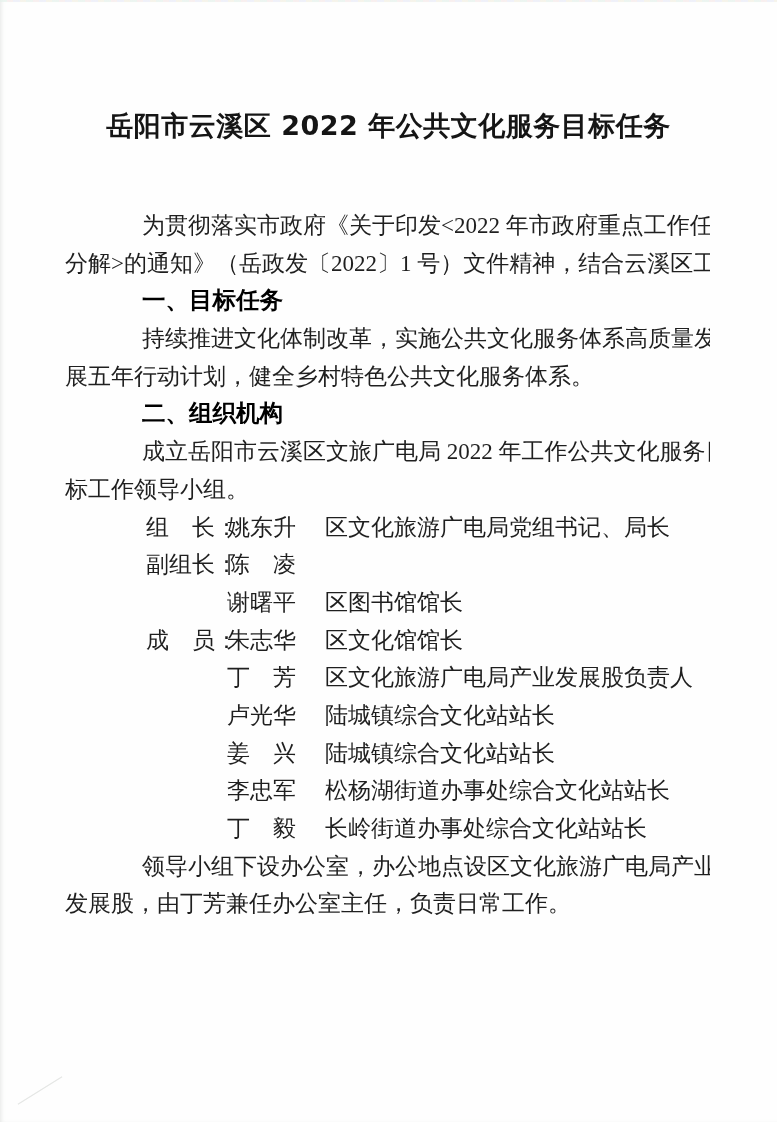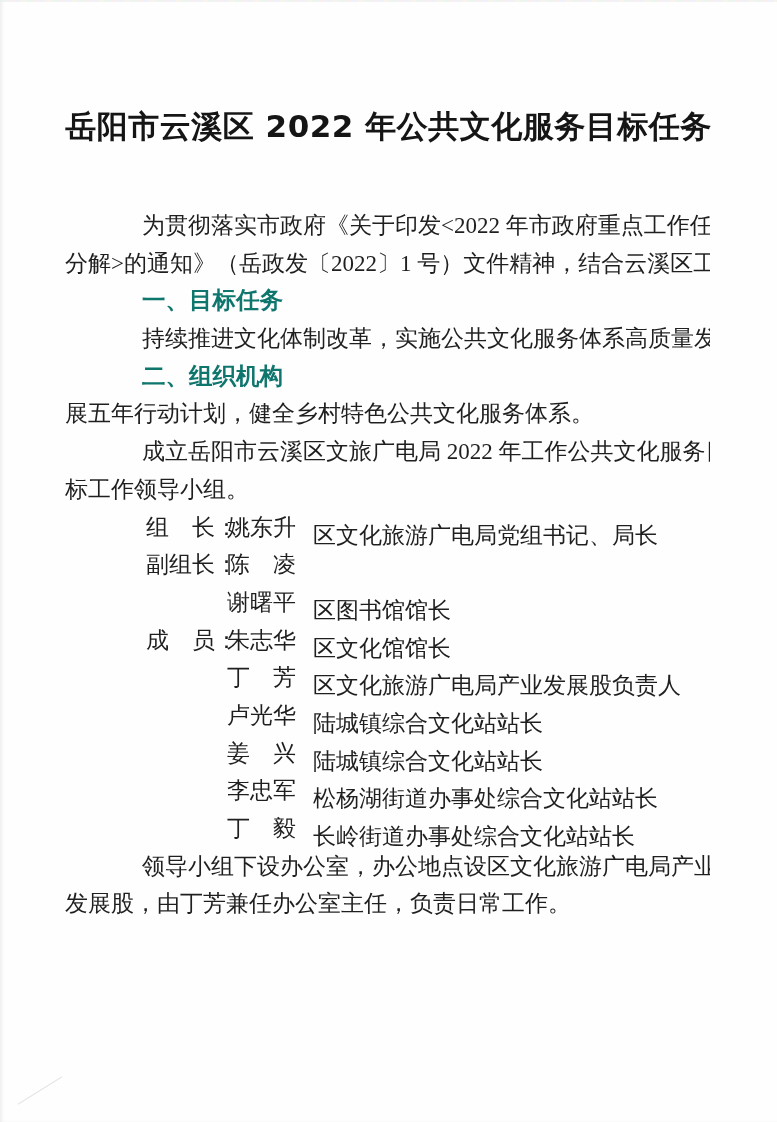--- a/index.html
+++ b/index.html
@@ -19,68 +19,68 @@
   }
   .scan-scratch{
     position:absolute;left:14px;top:1090px;width:52px;height:0;
     border-top:1.5px solid #dde0dd;transform:rotate(-32deg);opacity:.8;
   }
   .title{
     position:absolute;top:106px;left:0;width:777px;
     text-align:center;
     font-family:"DejaVu Sans","Liberation Sans",sans-serif;
     font-weight:bold;
-    font-size:31px;line-height:40px;
+    font-size:27px;line-height:40px;
     letter-spacing:.5px;
     color:#151515;
   }
   .body{
     position:absolute;top:207px;left:65px;width:645px;
     font-size:23px;line-height:37.7px;
   }
   .line{
     height:37.7px;overflow:hidden;
     text-align:justify;text-align-last:justify;
     white-space:nowrap;
   }
   .line.last{text-align-last:left;}
   .line.indent{padding-left:77px;}
   .line.heading{
     font-family:"DejaVu Sans","Liberation Sans",sans-serif;
     font-weight:bold;font-size:23.5px;
     text-align-last:left;padding-left:77px;
-    color:#0f766e;white-space:nowrap;
+    color:#000000;white-space:nowrap;
   }
   .line.row{position:relative;text-align-last:left;}
   .row span{position:absolute;top:0;white-space:pre;}
   .row .c-label{left:81px;}
   .row .c-name{left:162px;}
-  .row .c-role{left:248px;margin-top:8px;}
+  .row .c-role{left:260px;}
 </style>
 </head>
 <body>
 
 <div class="page">
   <div class="scan-edge-top"></div>
   <div class="scan-scratch"></div>
 
   <div class="title">
     <div>岳阳市云溪区 2022 年公共文化服务目标任务</div>
   </div>
 
   <div class="body">
 
     <div class="line indent">为贯彻落实市政府《关于印发&lt;2022 年市政府重点工作任务</div>
     <div class="line">分解&gt;的通知》（岳政发〔2022〕1 号）文件精神，结合云溪区工</div>
 
     <div class="line heading">一、目标任务</div>
     <div class="line indent">持续推进文化体制改革，实施公共文化服务体系高质量发</div>
+    <div class="line last">展五年行动计划，健全乡村特色公共文化服务体系。</div>
+
     <div class="line heading">二、组织机构</div>
-
-    <div class="line last">展五年行动计划，健全乡村特色公共文化服务体系。</div>
     <div class="line indent">成立岳阳市云溪区文旅广电局 2022 年工作公共文化服务目</div>
     <div class="line last">标工作领导小组。</div>
 
     <div class="line row">
       <span class="c-label">组　长：</span>
       <span class="c-name">姚东升</span>
       <span class="c-role">区文化旅游广电局党组书记、局长</span>
     </div>
     <div class="line row">
       <span class="c-label">副组长：</span>

